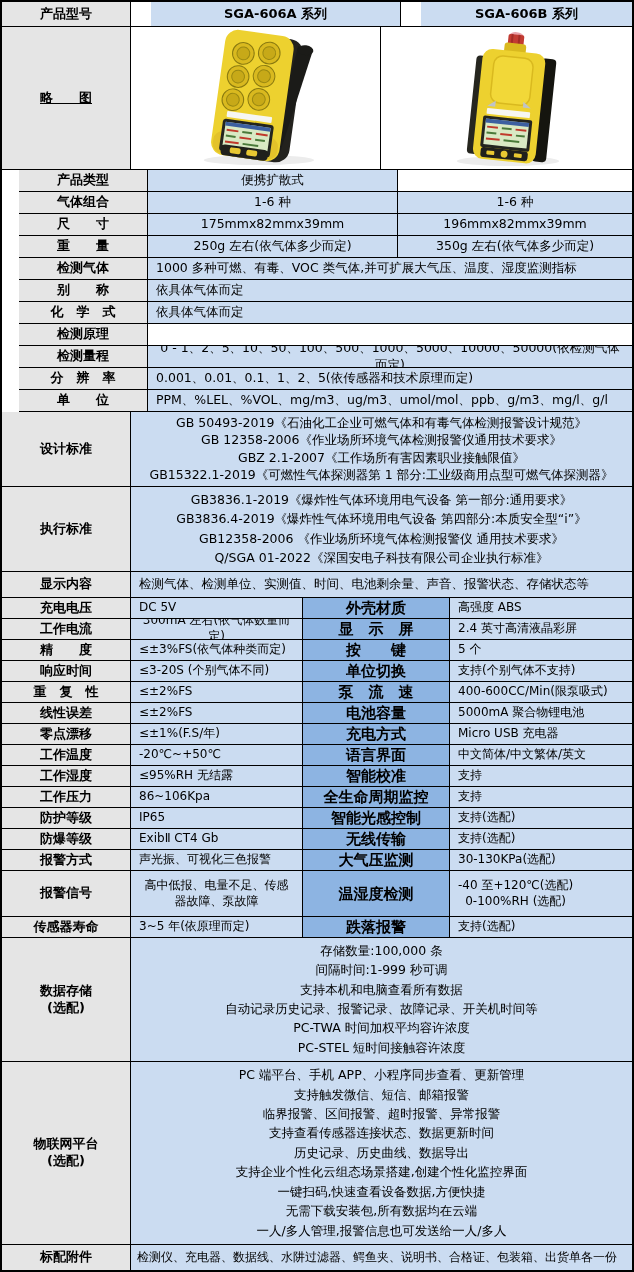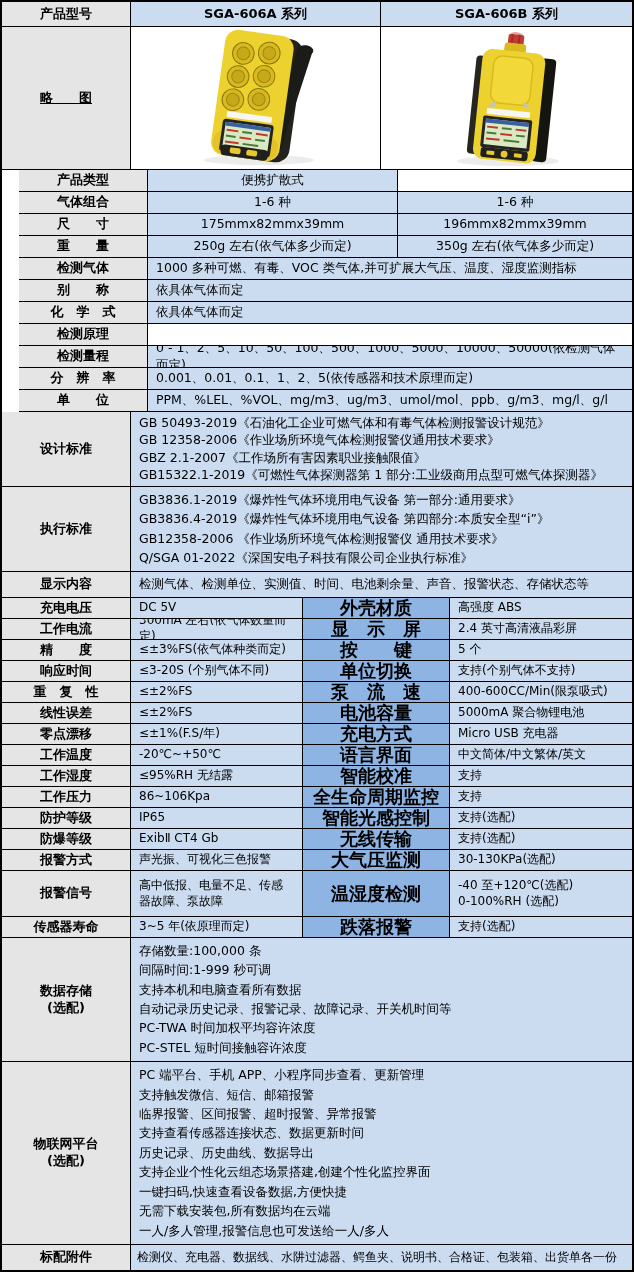--- a/index.html
+++ b/index.html
@@ -7,24 +7,24 @@
     width:634px;height:1272px;box-sizing:border-box;
     border:2px solid #000;background:#fff;color:#000;
     font-family:"DejaVu Sans",sans-serif;
     display:flex;flex-direction:column;
   }
   .row{display:flex;border-bottom:1px solid #000;box-sizing:border-box;flex:0 0 auto;}
   .row.last{border-bottom:none;}
   .cell{box-sizing:border-box;border-right:1px solid #000;display:flex;align-items:center;overflow:hidden;}
   .cell.end{border-right:none;}
   .lab{width:129px;background:#e5e5e5;font-weight:bold;font-size:13px;justify-content:center;text-align:center;white-space:pre-line;line-height:1.3;flex:0 0 129px;}
-  .lab2{width:147px;background:#8DB4E2;font-weight:bold;font-size:18px;justify-content:center;text-align:center;flex:0 0 147px;line-height:1.2;}
-  .val{background:#CBDCF1;font-size:12.5px;padding:0 8px;line-height:1.3;}
+  .lab2{width:147px;background:#8DB4E2;font-weight:bold;font-size:15px;justify-content:center;text-align:center;flex:0 0 147px;line-height:1.2;}
+  .val{background:#CBDCF1;font-size:12.5px;padding:0 8px;line-height:1.3;text-align:center;}
   .center{justify-content:center;text-align:center;padding:0 4px;}
-  .bold{font-weight:bold;font-size:13px;}
+  .bold{font-weight:bold;font-size:13px;margin-left:20px;}
   .colA{flex:0 0 250px;width:250px;}
   .colB{flex:1;}
   .full{flex:1;}
   .v1{flex:0 0 172px;width:172px;}
   .v2{flex:1;}
   .pre{white-space:pre-line;}
   .photo{background:#ffffff;justify-content:center;}
   .lines{display:flex;flex-direction:column;justify-content:space-evenly;width:100%;height:100%;padding:2px 0;box-sizing:border-box;}
   .lines div{padding:0;}
   

